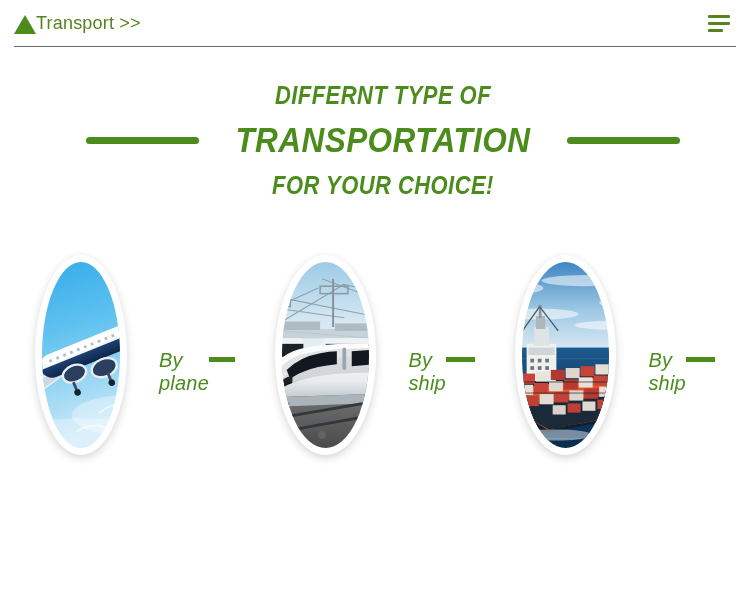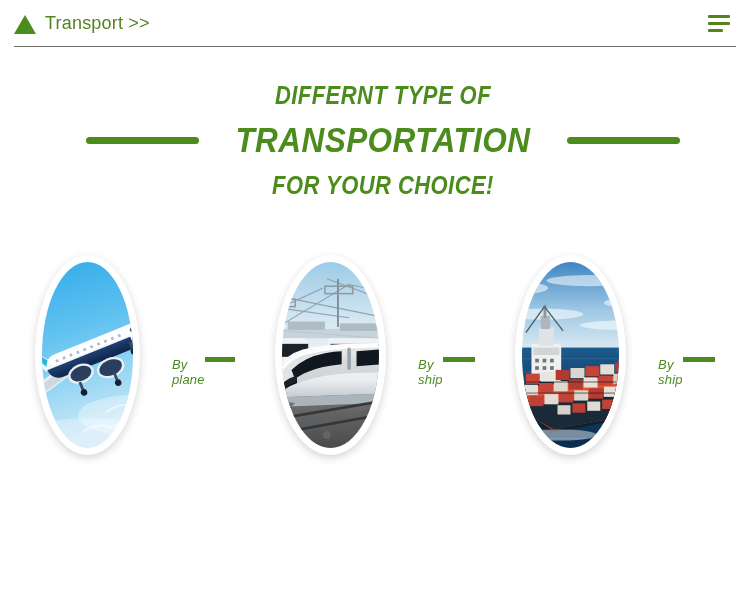--- a/index.html
+++ b/index.html
@@ -27,21 +27,20 @@
     width: 750px;
     height: 47px;
     display: flex;
     align-items: center;
     padding: 0 14px 0 14px;
   }
 
   .brand {
     display: flex;
     align-items: flex-start;
-    gap: 9px;
     cursor: pointer;
   }
 
   .brand-triangle {
     width: 0; height: 0;
     border-left: 11px solid transparent;
     border-right: 11px solid transparent;
     border-bottom: 19px solid #4b8c1d;
     margin-top: 2px;
   }
@@ -163,21 +162,21 @@
     height: 100%;
     border-radius: 50%;
     overflow: hidden;
     position: relative;
   }
 
   .circle-img svg { display: block; width: 100%; height: 100%; }
 
   .card-label {
     margin-top: 33px;
-    font-size: 13px;
+    font-size: 20px;
     font-style: italic;
     color: #4b8c1d;
     letter-spacing: .2px;
     cursor: pointer;
     margin-left: 32px;
   }
 
   .card-underline {
     margin-top: 9px;
     width: 62px;

